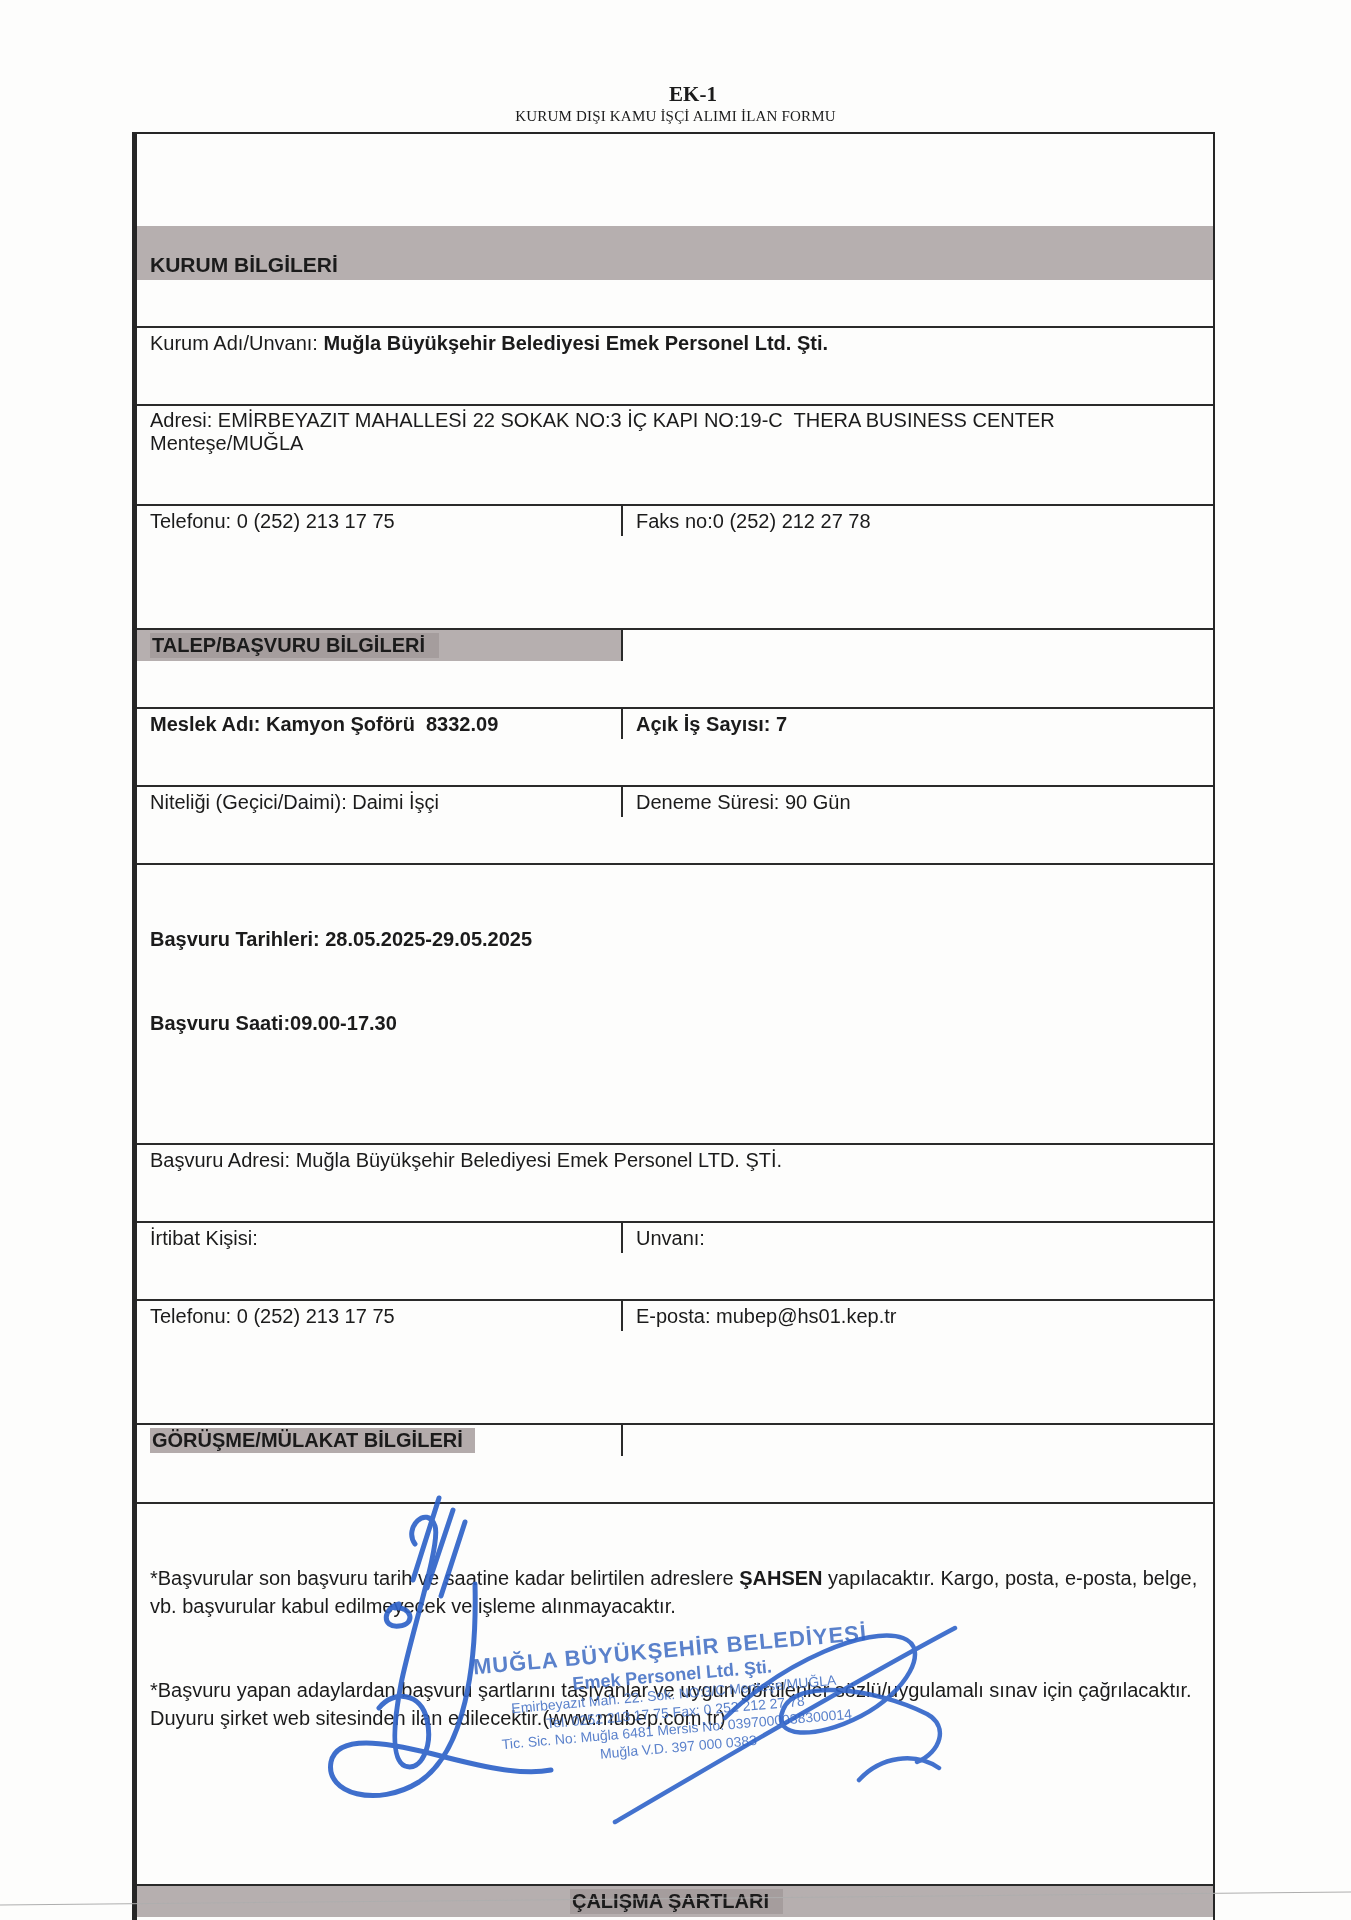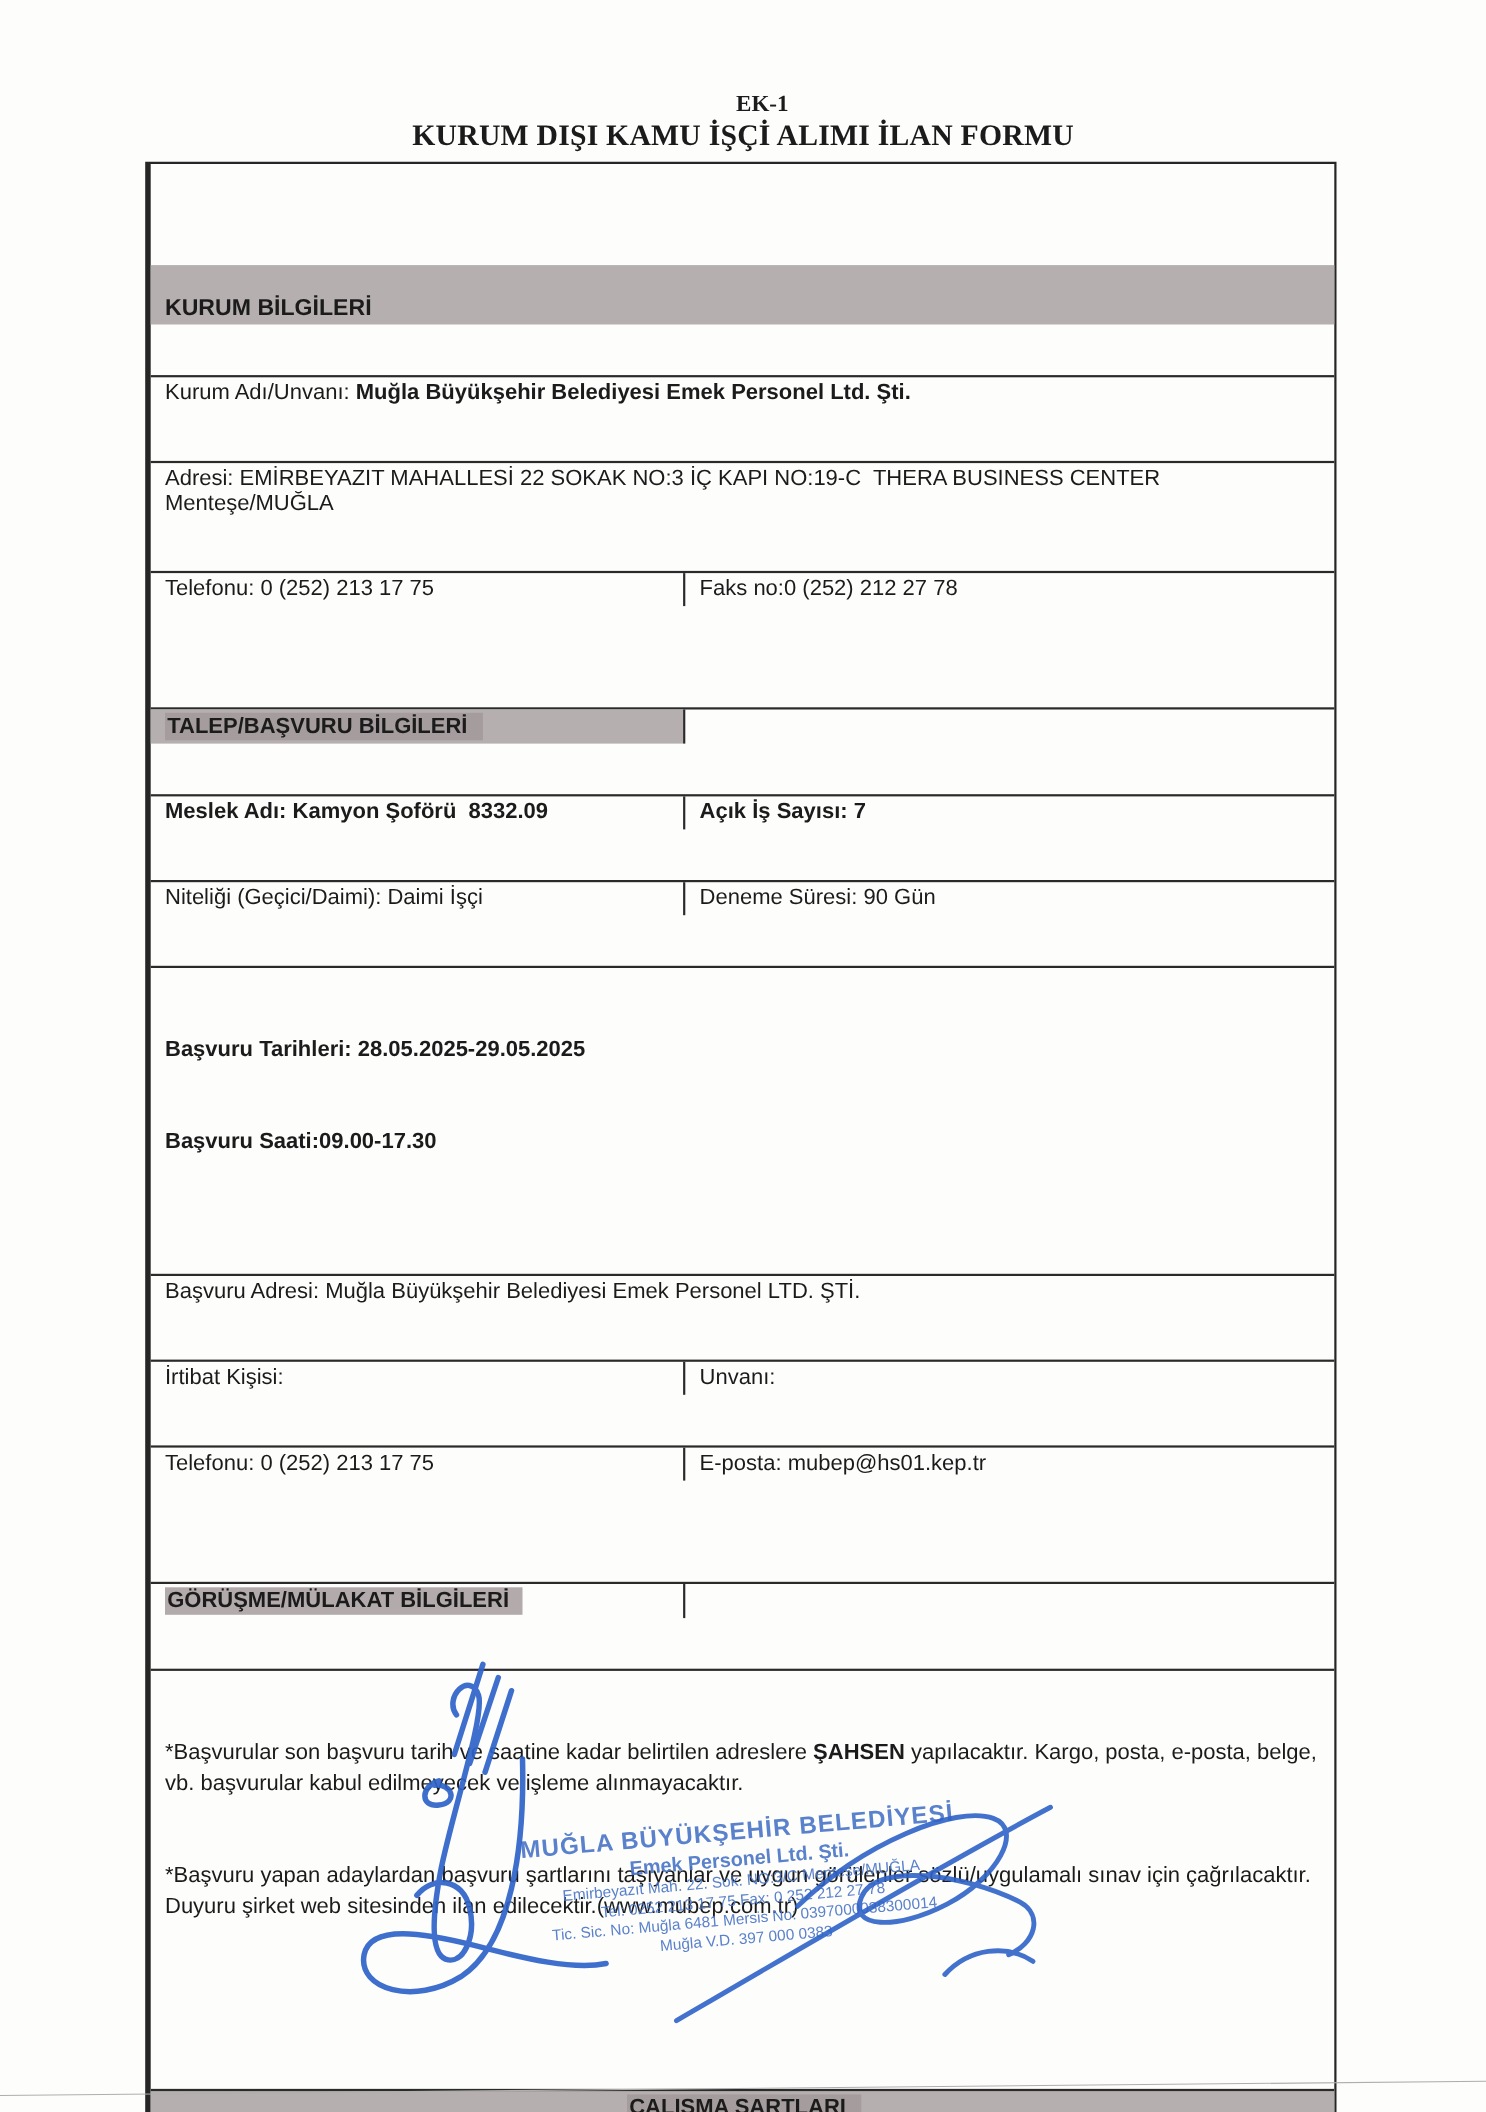--- a/index.html
+++ b/index.html
@@ -6,21 +6,21 @@
   body {
     width:1351px; height:1920px;
     background:#fdfdfc;
     font-family:"Liberation Sans", sans-serif;
     color:#1b1b1b;
     position:relative;
     overflow:hidden;
   }
   .titleblock { padding-top:82px; text-align:center; line-height:1.2; }
   .ek   { font-family:"Liberation Serif", serif; font-weight:700; font-size:21px;padding-left:35px; }
-  .main { font-family:"Liberation Serif", serif; font-weight:700; font-size:27px; letter-spacing:.2px; }
+  .main { font-family:"Liberation Serif", serif; font-weight:400; font-size:15px; letter-spacing:.2px; }
 
   .form {
     position:relative;
     margin:7px 0 0 132px;
     width:1083px;
     border:2px solid #262626;
     border-left-width:5px;
     box-sizing:border-box;
     font-size:20px;
     white-space:pre-wrap;

